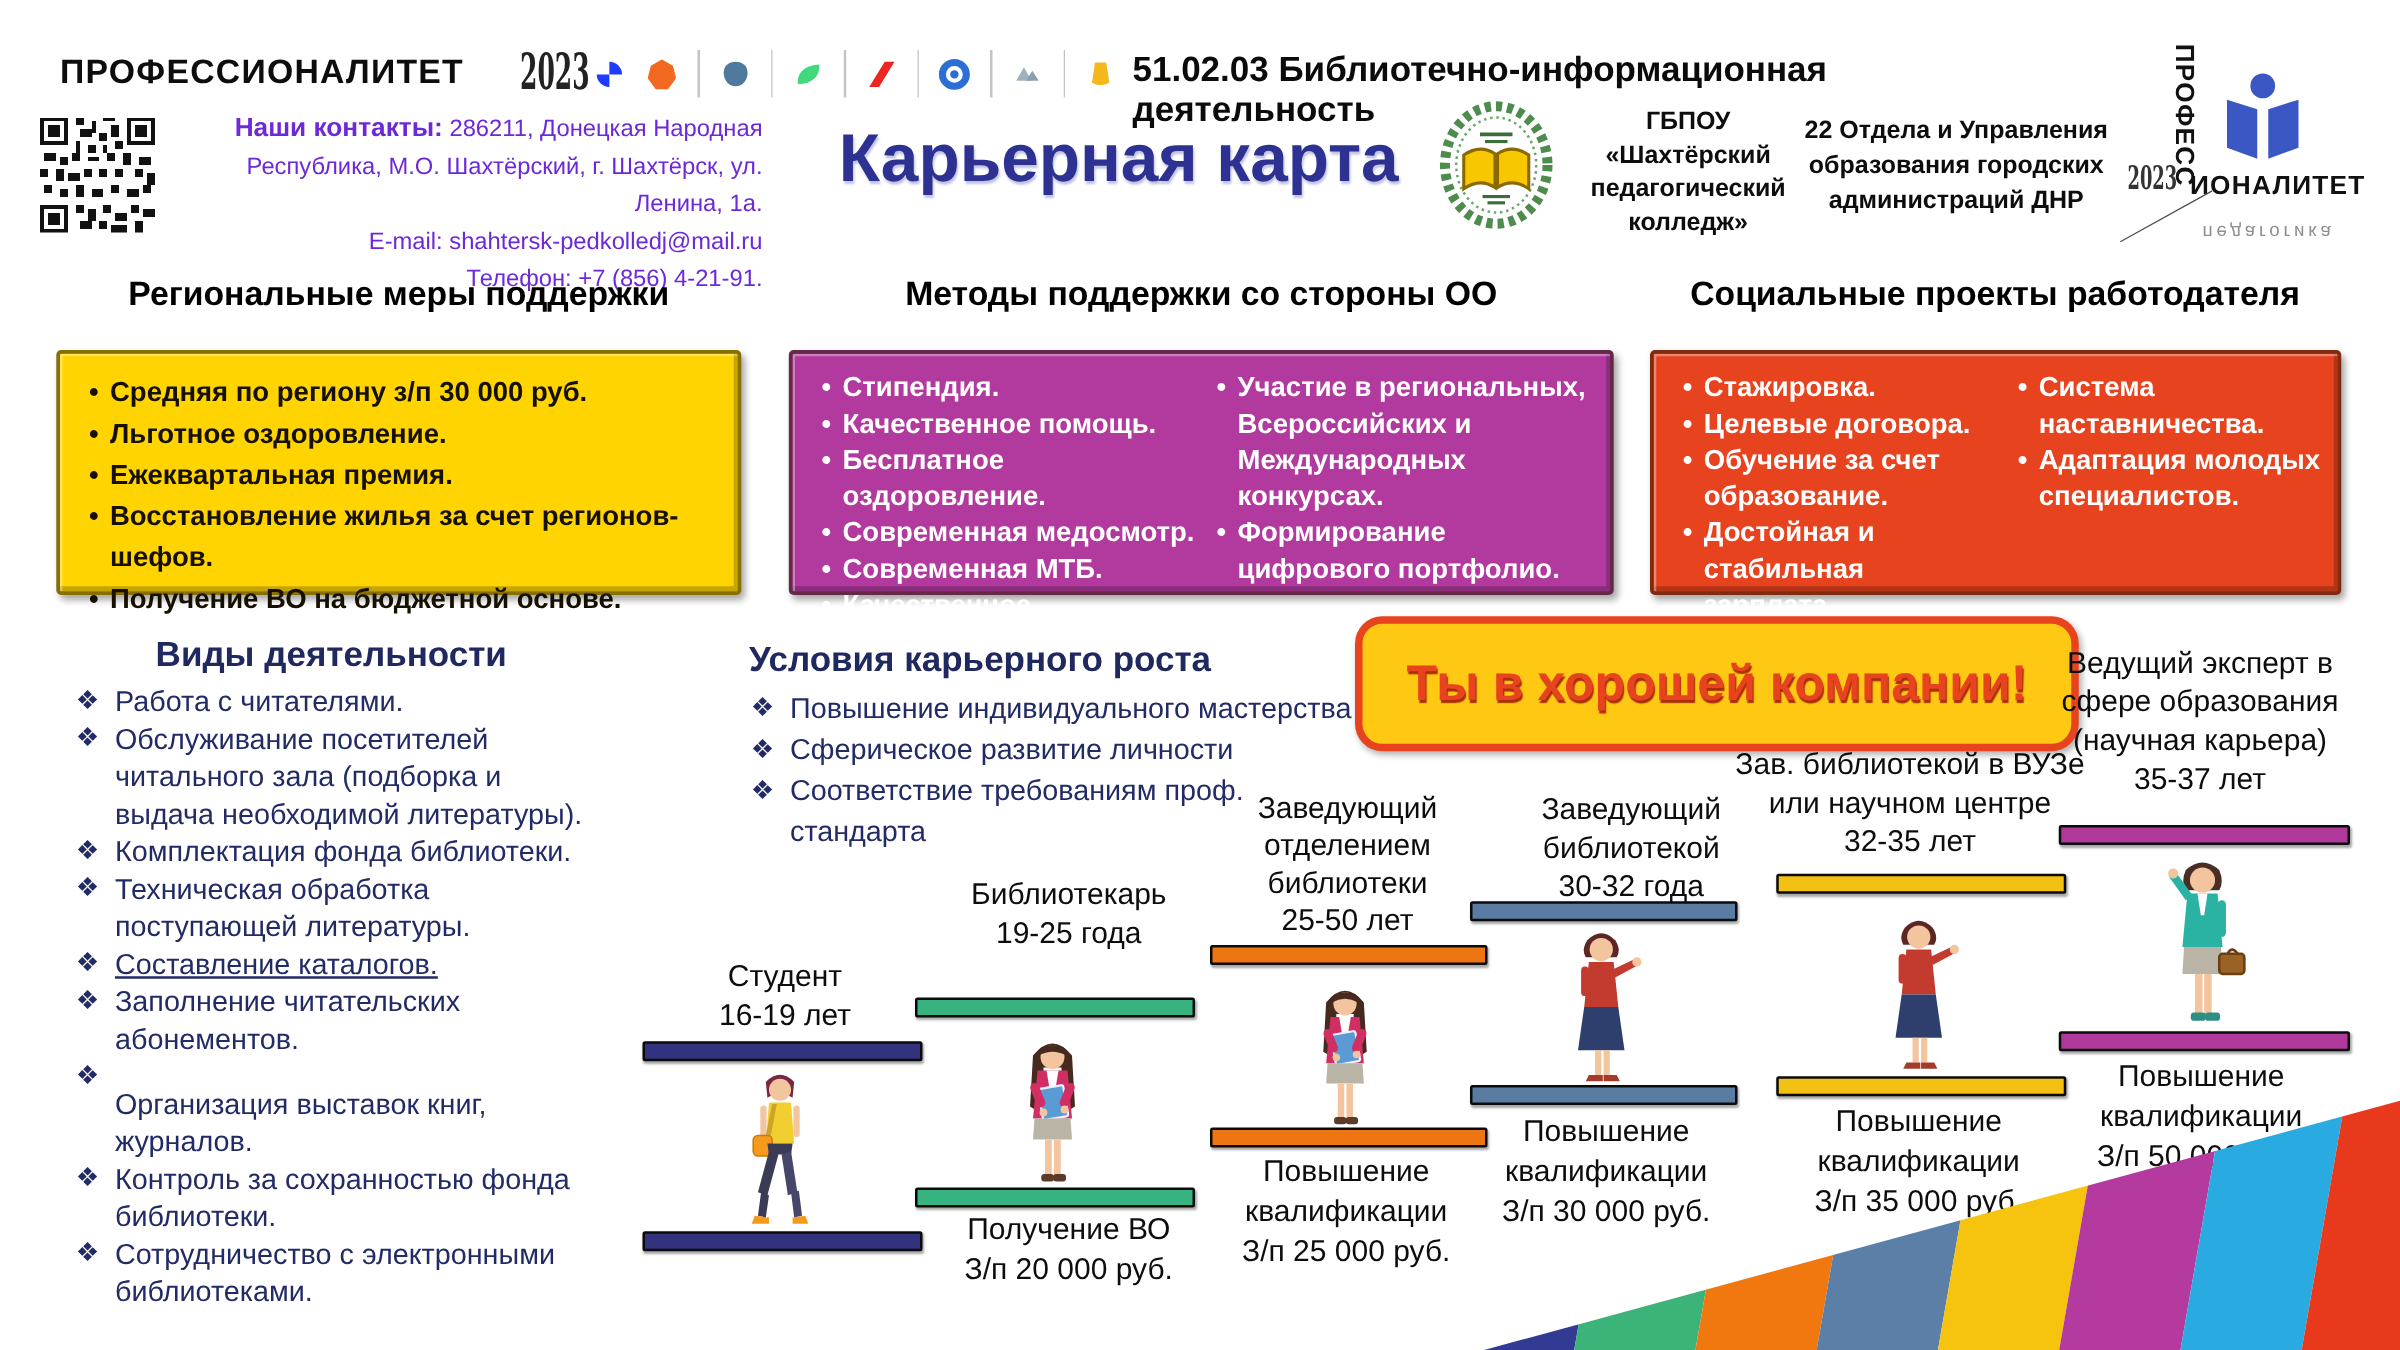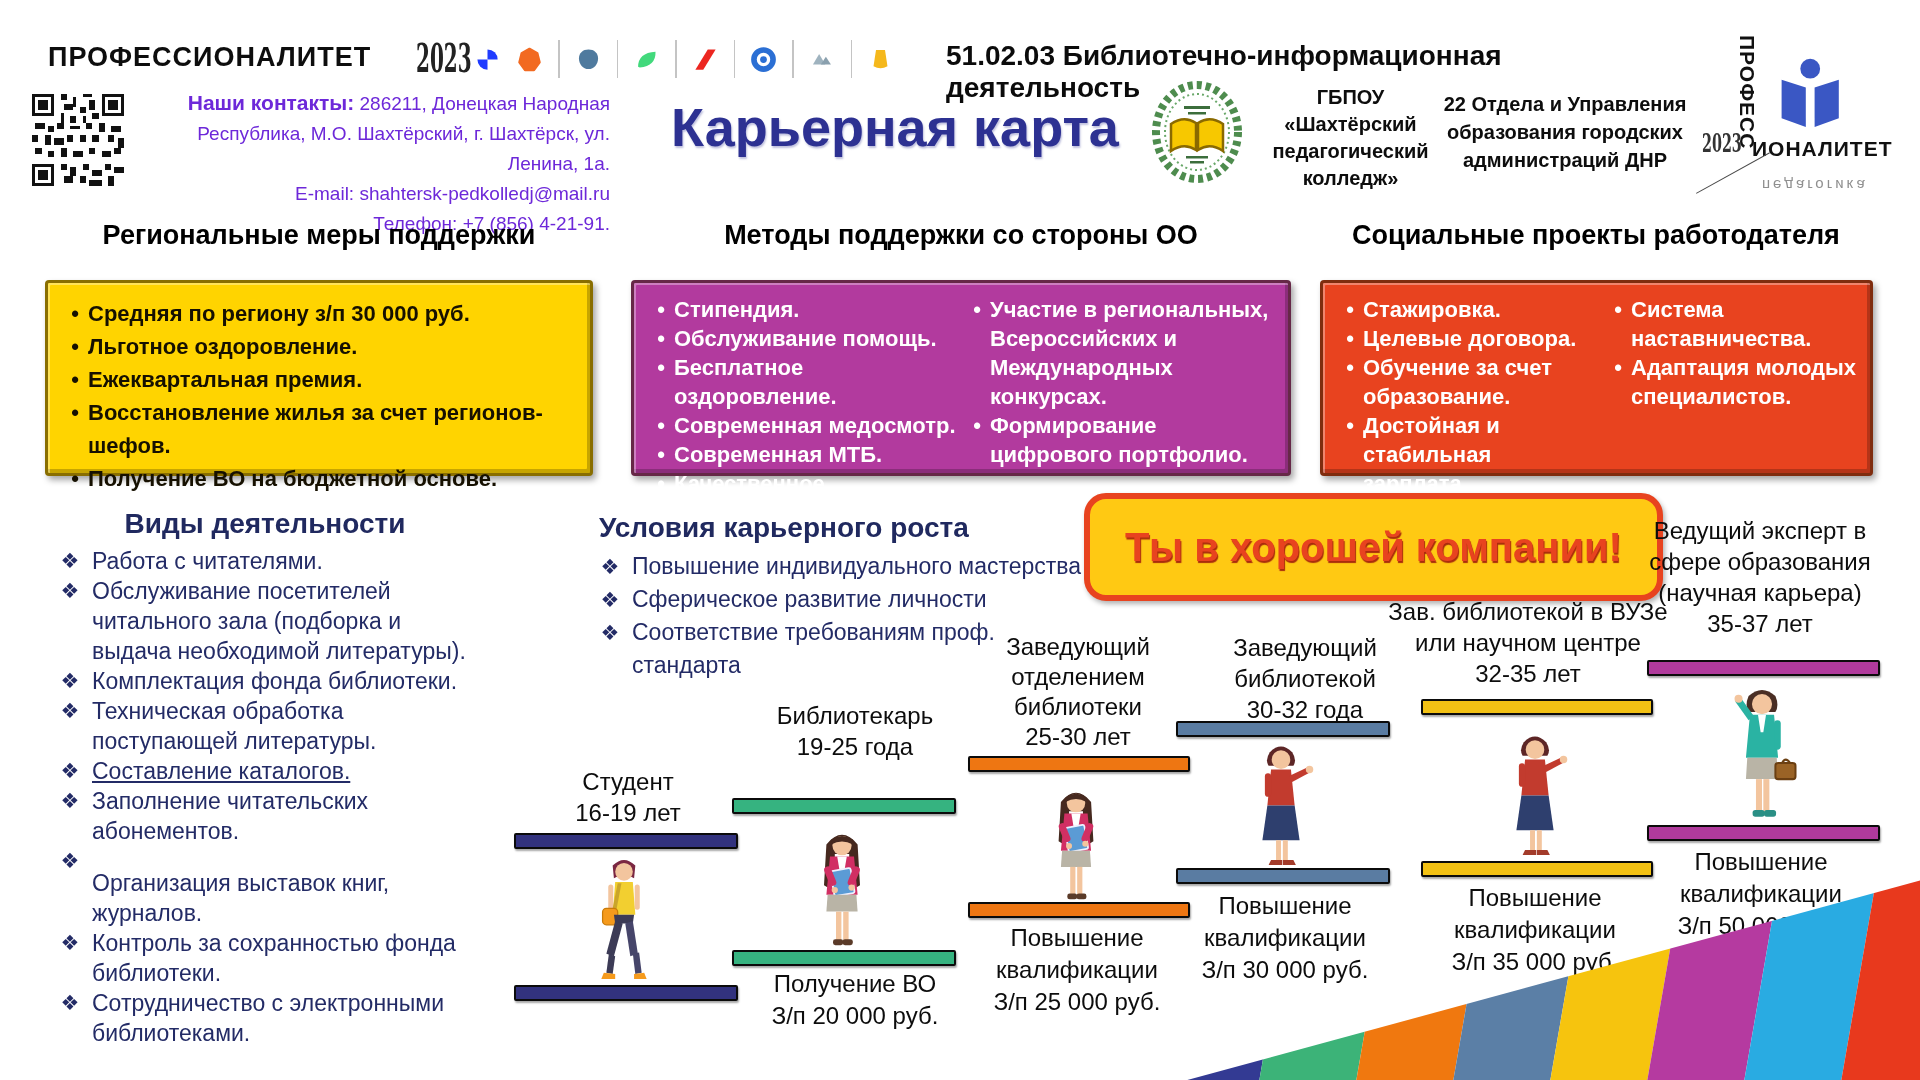--- a/index.html
+++ b/index.html
@@ -91,21 +91,21 @@
     <svg viewBox="0 0 24 24">
         <path d="M9 7l5.5 9.5H3.5z" fill="#9fb3bf"></path>
         <path d="M15 9.5l4.5 7h-9z" fill="#8aa0ae"></path>
       </svg>
     <div class="vsep"></div>
     <svg viewBox="0 0 24 24">
         <path d="M8 3.5h8l2.2 14.5q-6.2 3.5-12.4 0z" fill="#f5b81c"></path>
       </svg>
   </div>
 
-  <div class="abs prog-title" style="left:946px;top:40px;width:560px;">51.02.03 Библиотечно-информационная деятельность</div>
+  <div class="abs prog-title" style="left:906px;top:40px;width:560px;">51.02.03 Библиотечно-информационная деятельность</div>
 
   <div class="abs" style="left:1690px;top:25px;width:225px;height:180px;">
     <div class="abs logo-vert" style="left:69px;top:10px;">ПРОФЕСС</div>
     <svg class="abs" style="left:85px;top:32px;width:66px;height:74px;" viewBox="0 0 60 66">
       <circle cx="32" cy="10" r="9" fill="#3a57c4"></circle>
       <path d="M6 20l22 7v36L6 55z" fill="#3a57c4"></path>
       <path d="M58 20l-22 7v36l22-8z" fill="#3a57c4"></path>
     </svg>
     <div class="abs logo-year" style="left:12px;top:103px;">2023</div>
     <div class="abs logo-horz" style="left:62px;top:112px;">ИОНАЛИТЕТ</div>
@@ -233,21 +233,21 @@
 
   <div class="abs ctr box-head" style="left:711px;top:220px;width:500px;">Методы поддержки со стороны ОО</div>
   <div class="abs sbox purple-box wht" style="left:631px;top:280px;width:660px;height:196px;padding:12px 8px 0 14px;box-sizing:border-box;">
     <div class="abs" style="left:14px;top:12px;width:316px;">
       <div class="row">
           <span class="bul">•</span>
           <span>Стипендия.</span>
         </div>
       <div class="row">
           <span class="bul">•</span>
-          <span>Обслуживание помощь.</span>
+          <span>Качественное помощь.</span>
         </div>
       <div class="row">
           <span class="bul">•</span>
           <span>Бесплатное оздоровление.</span>
         </div>
       <div class="row">
           <span class="bul">•</span>
           <span>Современная медосмотр.</span>
         </div>
       <div class="row">
@@ -413,21 +413,21 @@
   <div class="bar c1" style="left:732px;top:950px;width:220px;"></div>
   <div class="stage-note" style="left:705px;top:968px;width:300px;">
     <div>Получение ВО</div>
     <div>З/п 20 000 руб.</div>
   </div>
 
   <div class="stage-label" style="left:928px;top:632px;width:300px;line-height:30px;">
     <div>Заведующий</div>
     <div>отделением</div>
     <div>библиотеки</div>
-    <div>25-30 лет</div>
+    <div>25-50 лет</div>
   </div>
   <div class="bar c2" style="left:968px;top:756px;width:218px;"></div>
   <svg class="person" style="left:1034px;top:788px;width:84px;height:116px;" viewBox="0 0 60 100">
     <path d="M17 12Q30 -4 43 12l2 34q-5 4-9 0V20H24v26q-4 4-9 0z" fill="#46291f"></path>
     <circle cx="30" cy="13" r="8" fill="#f3c59e"></circle>
     <path d="M21 8q9-6 18 0v4q-9-5-18 0z" fill="#46291f"></path>
     <path d="M20 22h20l3 32H17z" fill="#d12f63"></path>
     <path d="M26 22h8l-2 12h-4z" fill="#fff"></path>
     <g transform="rotate(-10 30 44)">
         <rect x="22" y="33" width="17" height="21" rx="1.5" fill="#5b9bd5" stroke="#eef2ff" stroke-width="1.5"></rect>

